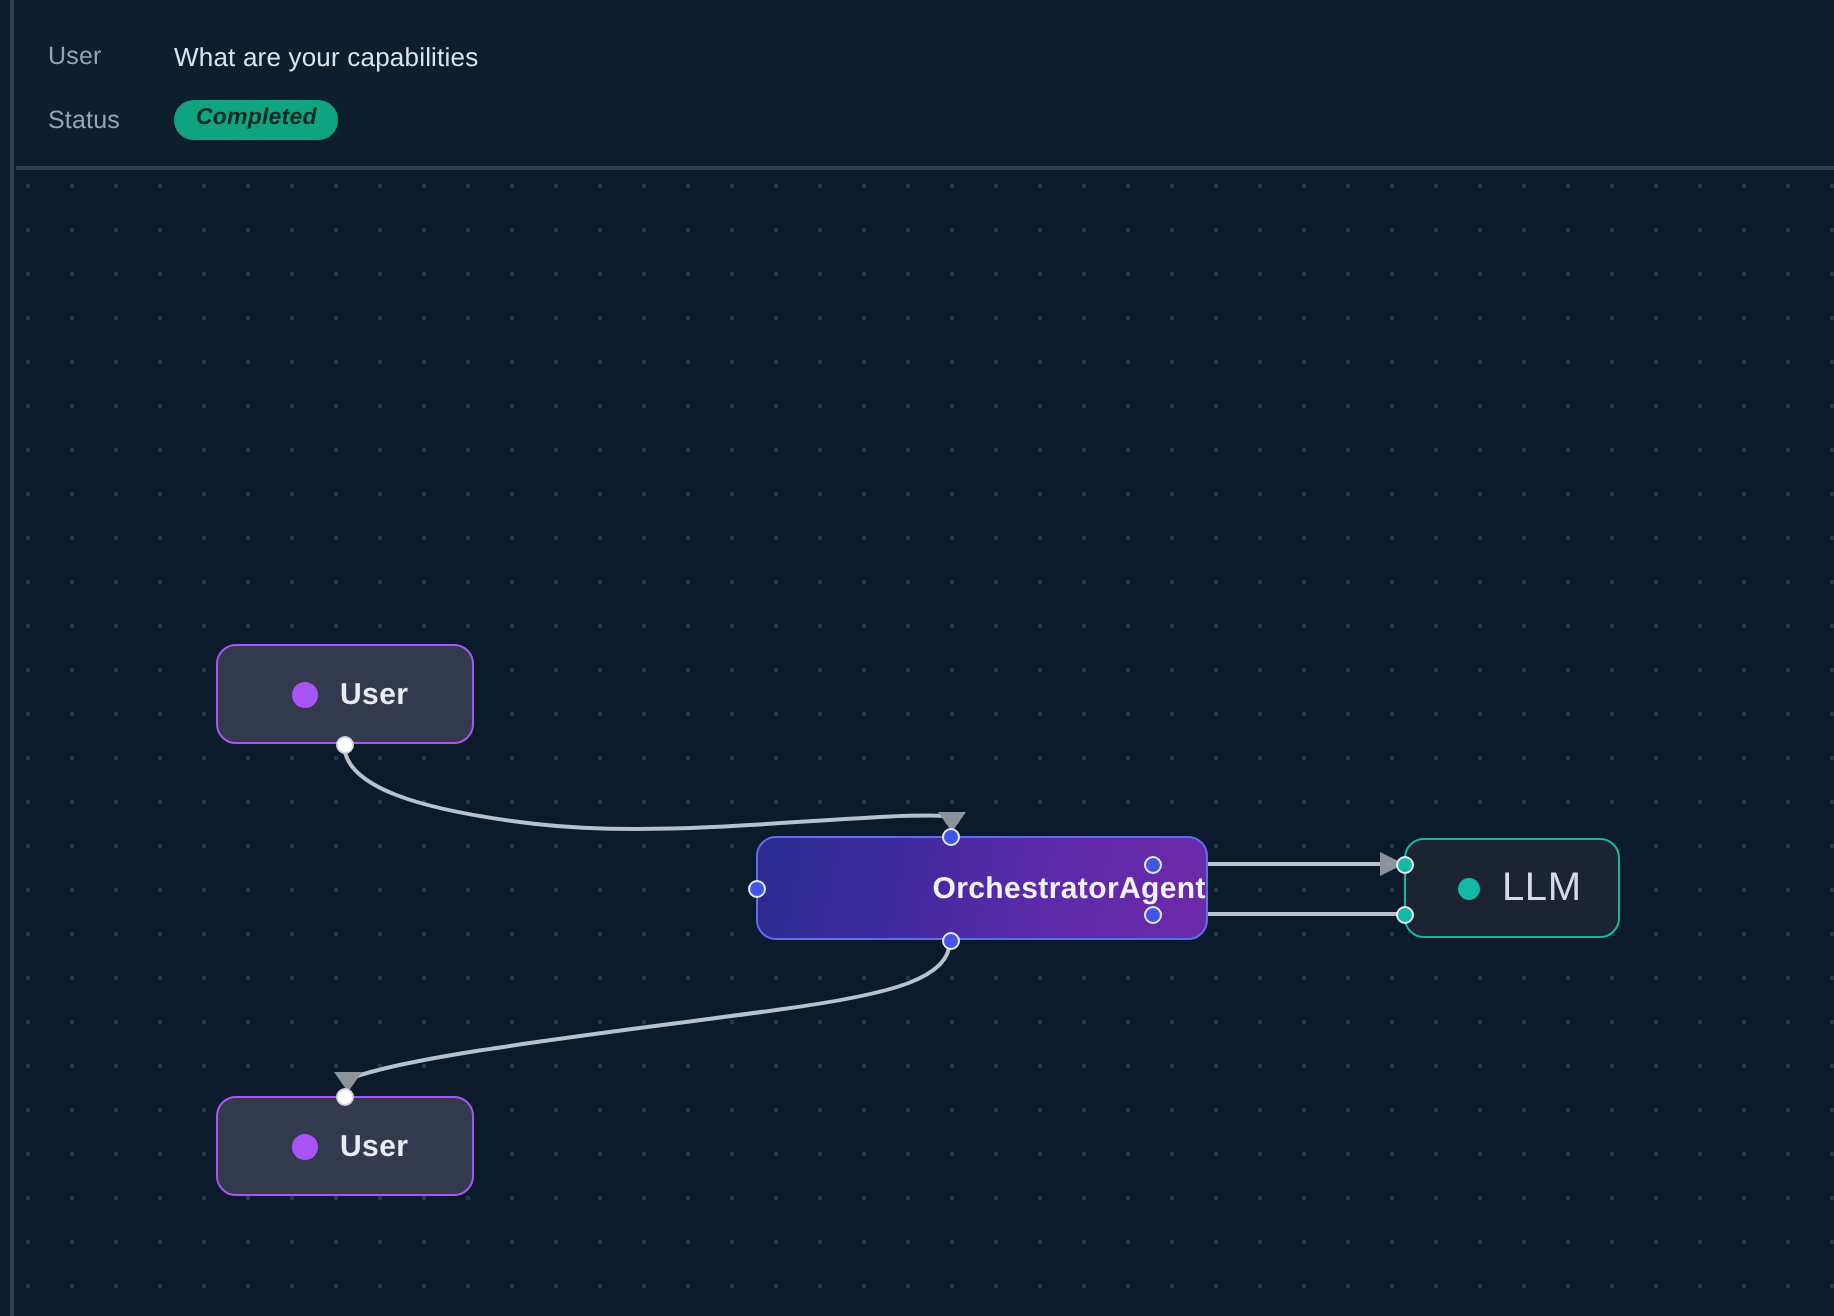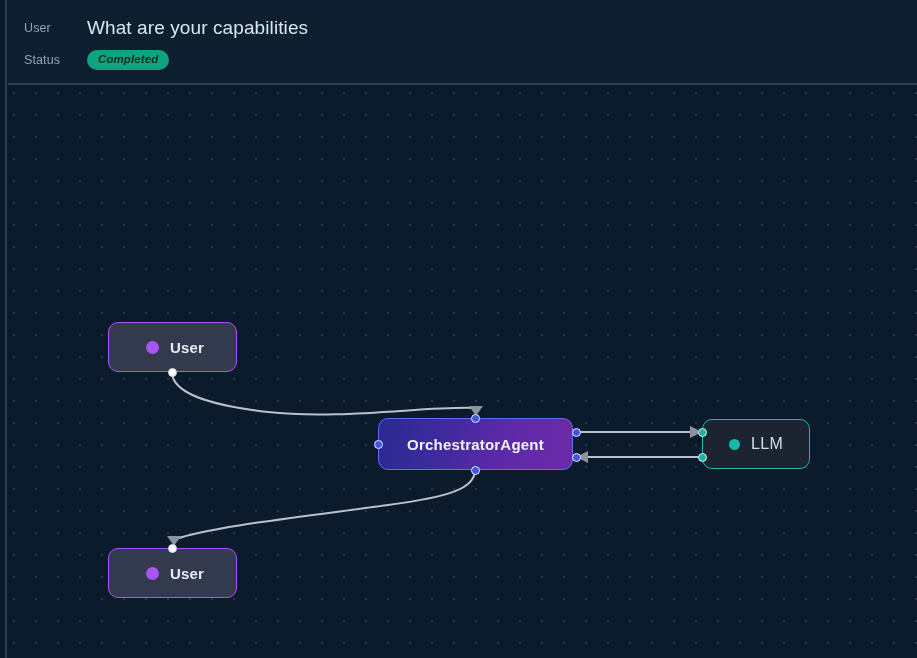--- a/index.html
+++ b/index.html
@@ -45,21 +45,21 @@
     margin-bottom: 8px;
   }
   .meta-label {
     width: 63px;
     flex: none;
     font-size: 12.5px;
     color: #94a3b8;
     letter-spacing: .1px;
   }
   .meta-value {
-    font-size: 19px;
+    font-size: 13px;
     color: #dbe4ee;
     letter-spacing: .1px;
   }
 
   .status-badge {
     display: inline-block;
     background: #10a37f;
     color: #0a2a24;
     font-size: 11.5px;
     font-weight: bold;
@@ -114,25 +114,25 @@
   .node-user .dot {
     position: absolute;
     left: 37px;
     width: 13px; height: 13px;
     border-radius: 50%;
     background: #a855f7;
   }
   .node-user .node-label { margin-left: 25px; }
 
   .node-orchestrator {
-    width: 195px;
+    width: 226px;
     height: 52px;
     background: linear-gradient(100deg, #2a2a8f 0%, #3b2a9c 28%, #5b29a8 62%, #6d2aa8 100%);
     border: 1.6px solid #5b6ff0;
-    justify-content: center;
+    justify-content: flex-end;
   }
   .node-orchestrator .node-label {
     font-size: 15px;
     font-weight: bold;
     color: #f0f2f8;
     letter-spacing: .2px;
   }
 
   .node-llm {
     width: 108px;
@@ -141,21 +141,21 @@
     border: 1.6px solid #14b8a6;
     padding-left: 26px;
   }
   .node-llm .dot {
     width: 11px; height: 11px;
     border-radius: 50%;
     background: #14b8a6;
     flex: none;
   }
   .node-llm .node-label {
-    font-size: 16px;
+    font-size: 20px;
     color: #d5dbe4;
     margin-left: 11px;
     letter-spacing: .3px;
   }
 
   
   .handle {
     position: absolute;
     width: 9px; height: 9px;
     border-radius: 50%;

